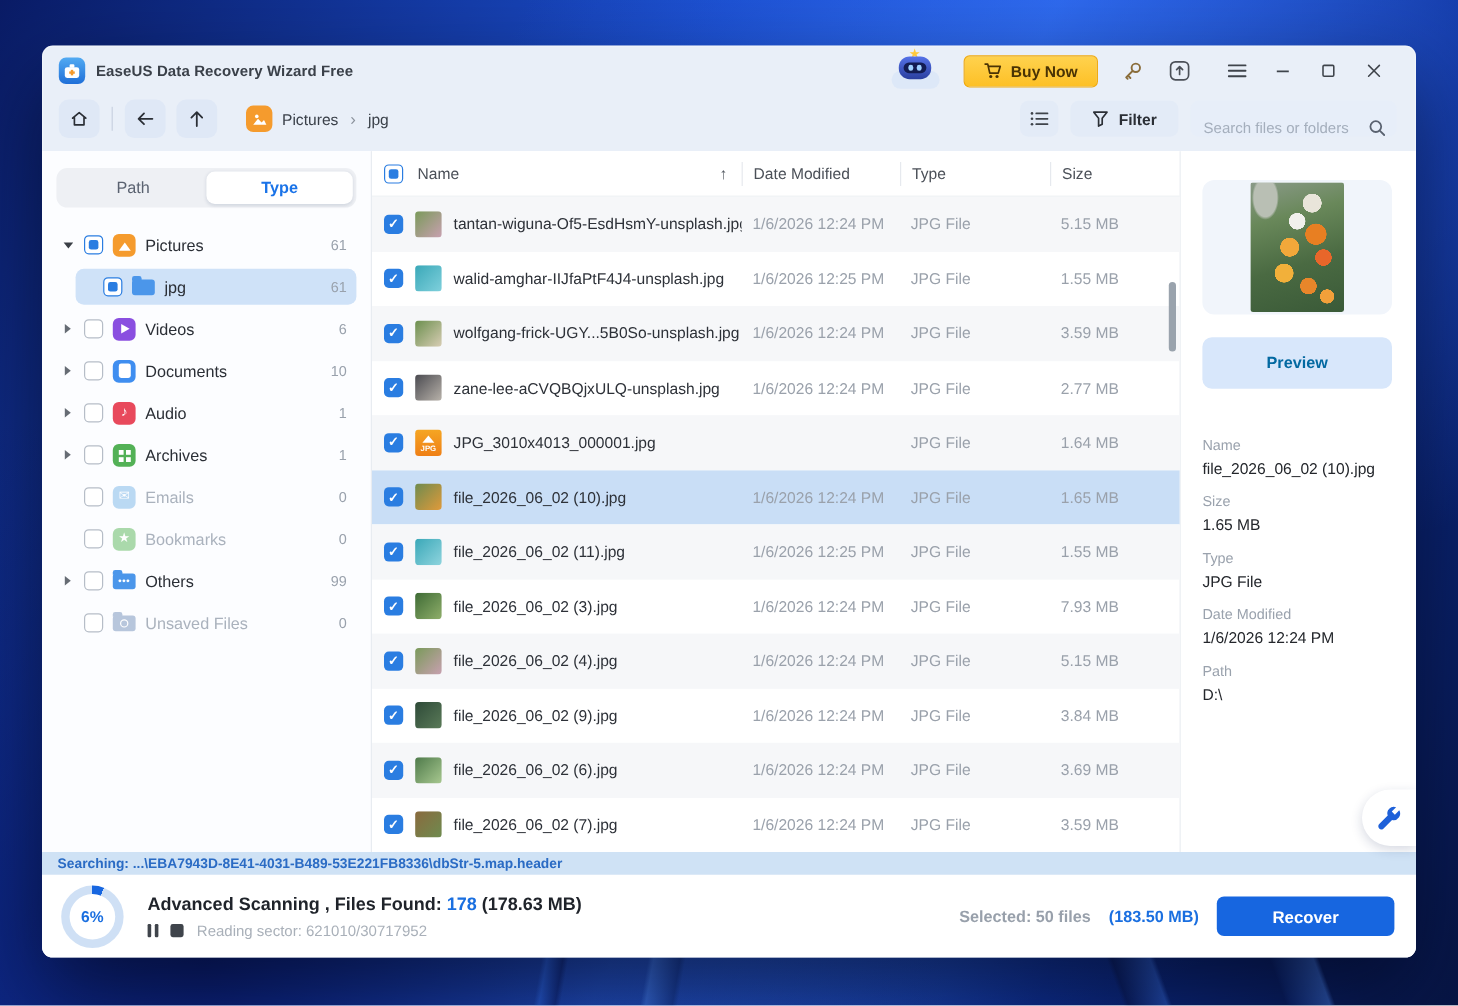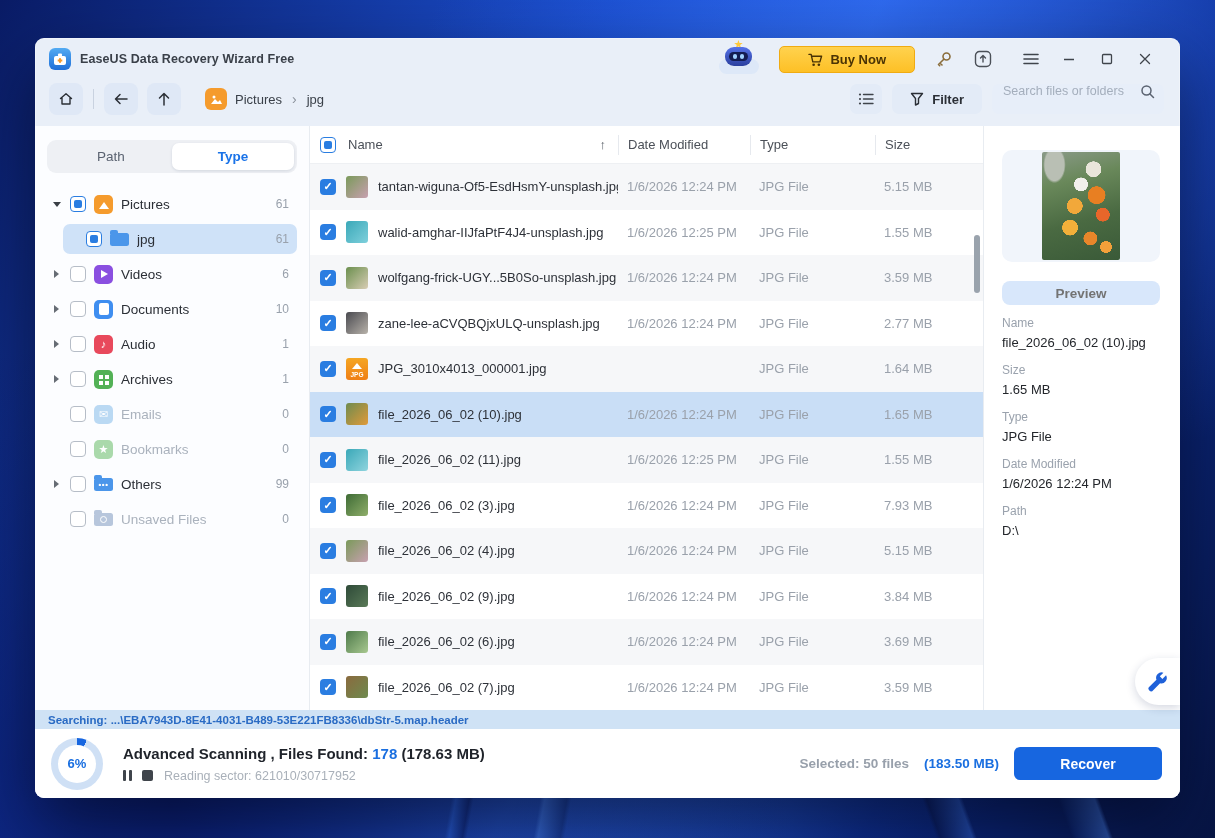--- a/index.html
+++ b/index.html
@@ -33,42 +33,42 @@
   .app-title { font-size:12.5px; color:#3a4049; font-weight:bold; letter-spacing:.1px; }
   .titlebar-right { margin-left:auto; display:flex; align-items:center; gap:19px; }
   .mascot { position:relative; width:42px; height:30px; }
   .mascot .cloud { position:absolute; left:1px; bottom:0; width:40px; height:15px; background:#dde8f8; border-radius:9px; }
   .mascot .head { position:absolute; left:7px; top:3px; width:27px; height:19px; border-radius:9px;
                   background:linear-gradient(180deg,#5572e8,#2b3f9e); }
   .mascot .visor { position:absolute; left:11px; top:8px; width:19px; height:9px; border-radius:5px; background:#131c52;
                    display:flex; align-items:center; justify-content:center; gap:3px; }
   .mascot .eye { width:4px; height:5px; border-radius:2px; background:#9fd0ff; }
   .mascot .star { position:absolute; left:15px; top:-6px; color:#ffc93c; font-size:11px; }
-  .buy-btn { display:flex; align-items:flex-end; gap:7px; background:linear-gradient(180deg,#ffd24e,#fdc026);
-             border:1px solid #f0ab12; border-radius:5px; padding:5px 28px; cursor:pointer; }
+  .buy-btn { display:flex; align-items:flex-start; gap:7px; background:linear-gradient(180deg,#ffd24e,#fdc026);
+             border:1px solid #f0ab12; border-radius:5px; padding:5px 16px; cursor:pointer; }
   .buy-btn span { font-size:13px; font-weight:bold; color:#4a3304; }
   .tb-ico { display:flex; align-items:center; justify-content:center; width:20px; height:20px; }
   .winctl { display:flex; align-items:center; gap:0; }
   .winctl .tb-ico { width:38px; height:30px; }
 
   
   .toolbar { height:46px; display:flex; align-items:center; padding:0 16px 8px 14px; flex:0 0 auto; }
   .nav-btn { width:34px; height:32px; border-radius:8px; background:#dfe8f6; display:flex; align-items:center;
              justify-content:center; font-size:16px; color:#2b2f36; cursor:pointer; }
   .tool-sep { width:1px; height:20px; background:#c9d2e0; margin:0 10px; }
   .nav-btn + .nav-btn { margin-left:9px; }
   .crumb-wrap { display:flex; align-items:center; gap:8px; margin-left:24px; }
   .crumb-icon { width:22px; height:22px; border-radius:6px; background:#f59b2d; display:flex; align-items:center; justify-content:center; }
   .crumb { font-size:13px; color:#3a4049; }
   .crumb-chev { color:#8b929c; font-size:14px; margin:0 2px; }
   .toolbar-right { margin-left:auto; display:flex; align-items:center; gap:10px; }
   .view-btn { width:32px; height:30px; border-radius:7px; background:#e3ebf7; display:flex; align-items:center; justify-content:center; cursor:pointer; }
   .filter-btn { display:flex; align-items:center; gap:8px; height:30px; padding:0 18px; border-radius:7px; background:#e3ebf7; cursor:pointer; }
   .filter-btn span { font-size:13px; font-weight:bold; color:#2b2f36; }
-  .search-box { display:flex; align-items:flex-start; width:172px; height:30px; background:#e7eef9; border-radius:7px; padding:0 9px 0 11px; }
+  .search-box { display:flex; align-items:flex-end; width:172px; height:30px; background:#e7eef9; border-radius:7px; padding:0 9px 0 11px; }
   .search-box input { flex:1; min-width:0; border:none; outline:none; background:transparent; font-size:12.5px; color:#3a4049;
                       font-family:"Liberation Sans", sans-serif; }
   .search-box input::placeholder { color:#a4aebc; }
 
   
   .content { flex:1; min-height:0; display:flex; background:#fff; }
 
   .sidebar { width:275px; flex:0 0 275px; background:#fcfdff; border-right:1px solid #e8ecf1; padding:14px 12px 0; }
   .tabs { display:flex; background:#eef0f4; border-radius:9px; padding:3px; margin-bottom:16px; }
   .tab { flex:1; text-align:center; padding:6px 0; font-size:13.5px; color:#5a6270; border-radius:7px; cursor:pointer; }
@@ -132,22 +132,22 @@
       radial-gradient(16px 26px at 16% 12%, #b9bfb4 60%, transparent 70%),
       radial-gradient(8px 8px at 66% 16%, #e9e5da 97%, transparent),
       radial-gradient(7px 7px at 50% 30%, #f1f0ec 97%, transparent),
       radial-gradient(9px 9px at 70% 40%, #e87f22 97%, transparent),
       radial-gradient(8px 8px at 42% 50%, #f2a83a 97%, transparent),
       radial-gradient(7px 7px at 78% 58%, #e8662a 97%, transparent),
       radial-gradient(8px 8px at 36% 70%, #f2b03a 97%, transparent),
       radial-gradient(7px 7px at 62% 80%, #e8862a 97%, transparent),
       radial-gradient(6px 6px at 82% 88%, #f2a03a 97%, transparent),
       linear-gradient(165deg, #8a9a88 0%, #69885a 28%, #4a6a42 62%, #3a5a38 100%); }
-  .preview-btn { width:100%; height:24px; border:none; border-radius:8px; background:#d8e7fb; color:#737373;
-                 font-size:13.5px; font-weight:bold; cursor:pointer; font-family:"Liberation Sans", sans-serif; margin-bottom:11px; }
+  .preview-btn { width:100%; height:43px; border:none; border-radius:8px; background:#d8e7fb; color:#0369a1;
+                 font-size:13.5px; font-weight:bold; cursor:pointer; font-family:"Liberation Sans", sans-serif; margin-bottom:40px; }
   .pfield { margin-bottom:13px; }
   .plabel { font-size:12px; color:#9aa2ad; margin-bottom:5px; }
   .pvalue { font-size:13px; color:#23262b; }
 
   .wrench-fab { position:absolute; right:0; top:532px; width:45px; height:47px; background:#fff;
                 border-radius:24px 0 0 24px; box-shadow:0 3px 10px rgba(20,40,90,.18);
                 display:flex; align-items:center; justify-content:center; cursor:pointer; }
 
   
   .searchingbar { height:19px; flex:0 0 19px; background:#cfe2f5; color:#2a6bc4; font-size:11.5px; font-weight:bold;

